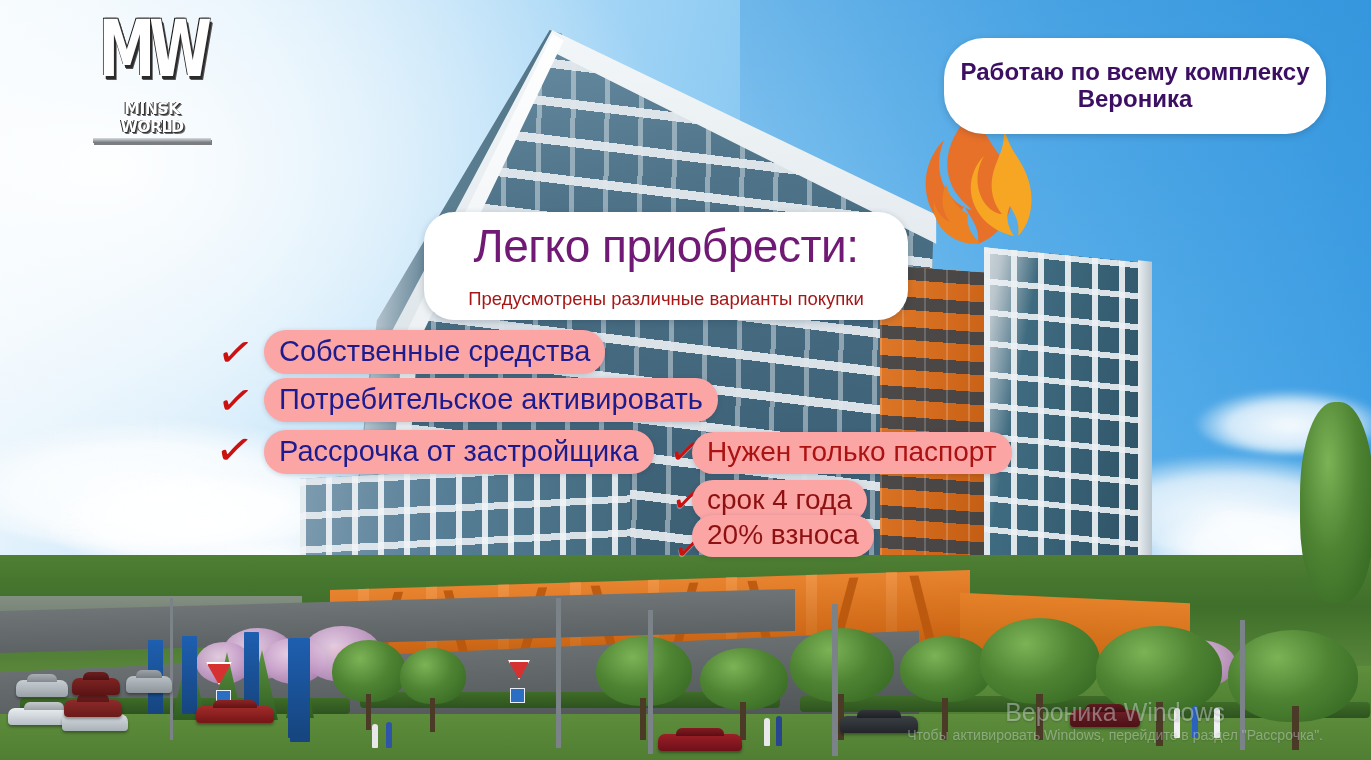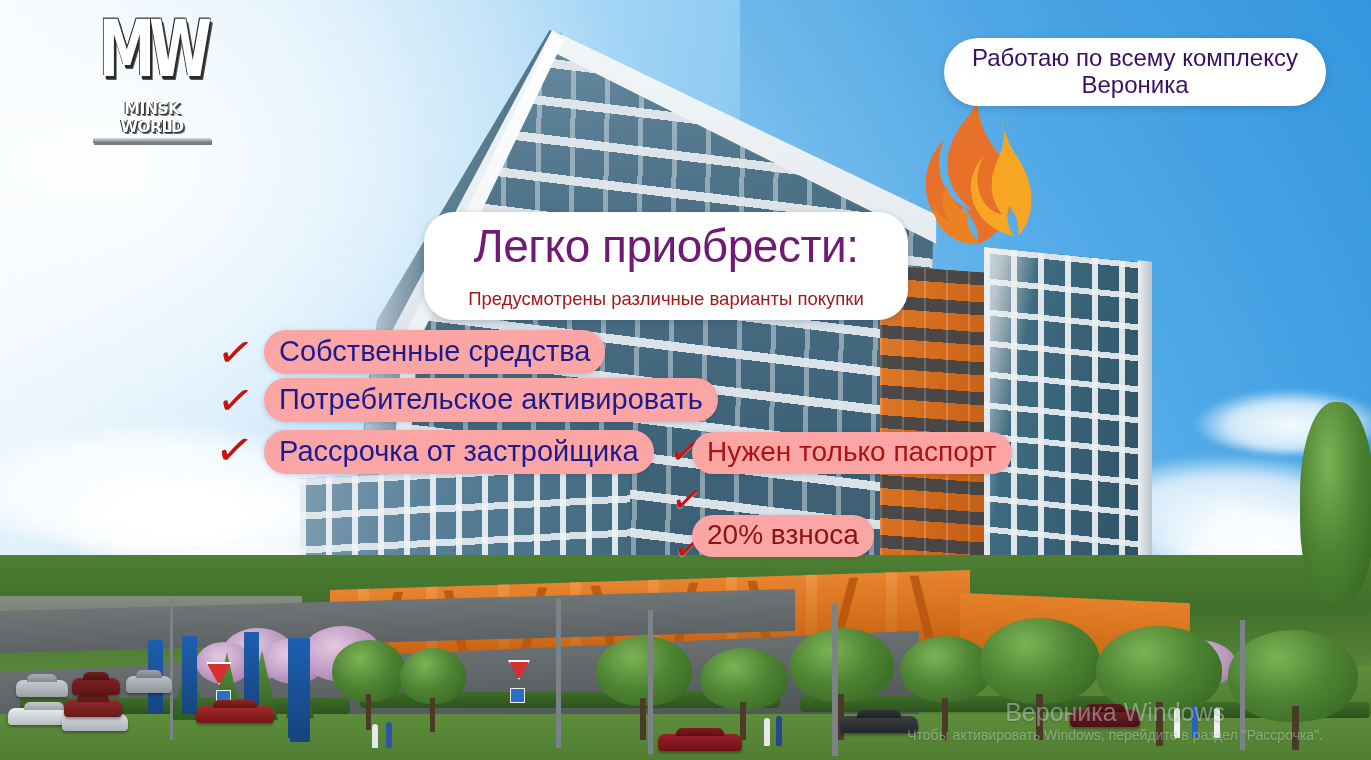--- a/index.html
+++ b/index.html
@@ -272,25 +272,26 @@
   }
 
   
   .bubble {
     position:absolute;
     background:#ffffff;
     border-radius: 34px;
     box-shadow: 0 2px 7px rgba(20,40,70,.22);
   }
   #contact-bubble {
-    left: 944px; top: 38px; width: 382px; height: 68px;
+    left: 944px; top: 38px; width: 382px; height: 96px;
     border-radius: 40px;
     display:flex; flex-direction:column; align-items:center; justify-content:center;
     padding: 4px 14px 6px;
     box-sizing: border-box;
+    font-weight: bold;
   }
   #contact-bubble .line {
     color:#3c0f63;
     font-size: 24px;
     line-height: 27px;
     white-space: nowrap;
     text-align:center;
   }
 
   #headline-card {
@@ -556,20 +557,23 @@
   <div class="pill navy" style="left:264px; top:430px;">
     <span>Рассрочка от застройщика</span>
   </div>
 
   <div class="check" style="left:670px; top:434px; font-size:36px;">✓</div>
   <div class="pill red bright" style="left:692px; top:432px;">
     <span>Нужен только паспорт</span>
   </div>
 
   <div class="check" style="left:672px; top:482px; font-size:36px;">✓</div>
+  <div class="pill red" style="left:692px; top:480px;">
+    <span>срок 4 года</span>
+  </div>
 
   <div class="check" style="left:674px; top:530px; font-size:36px;">✓</div>
   <div class="pill red" style="left:692px; top:515px;">
     <span>20% взноса</span>
   </div>
 
   <div id="watermark">
     <div class="wm1">Вероника Windows</div>
     <div class="wm2">Чтобы активировать Windows, перейдите в раздел "Рассрочка".</div>
   </div>

